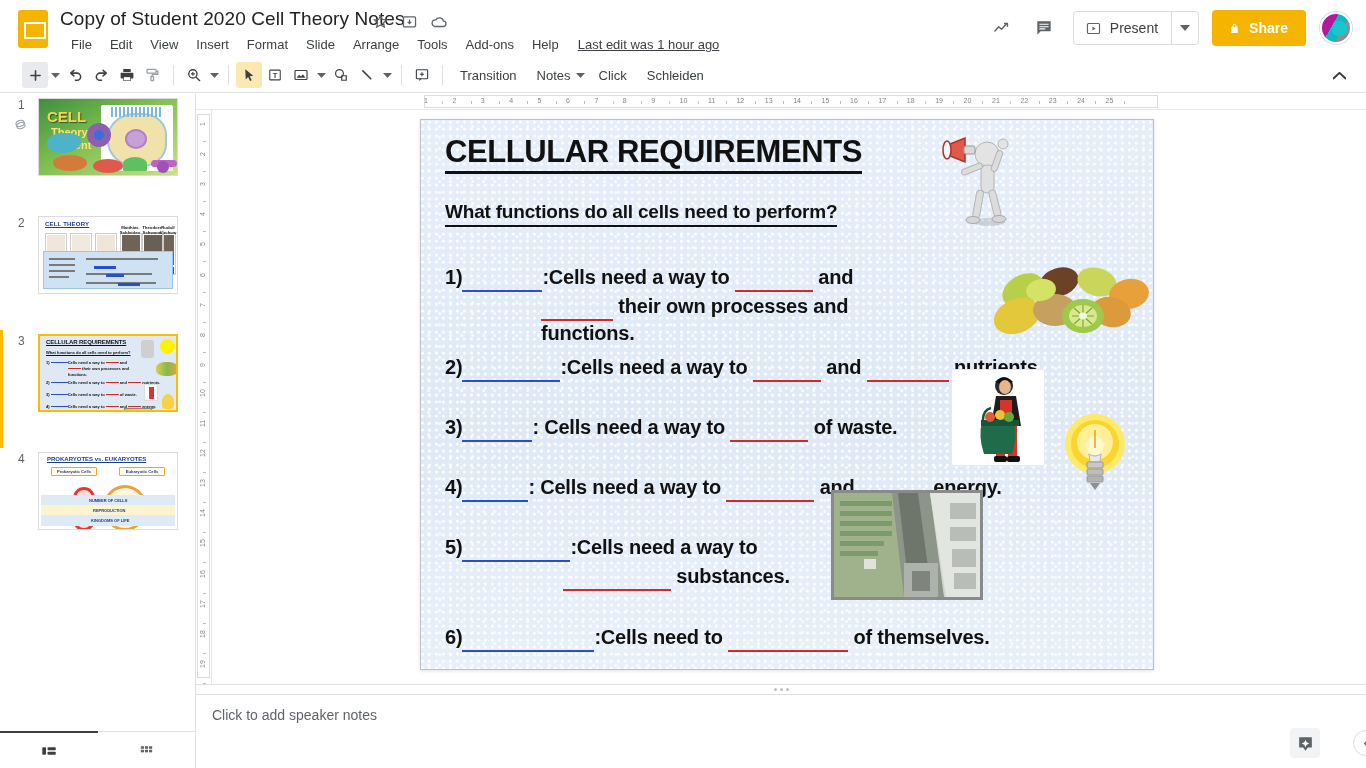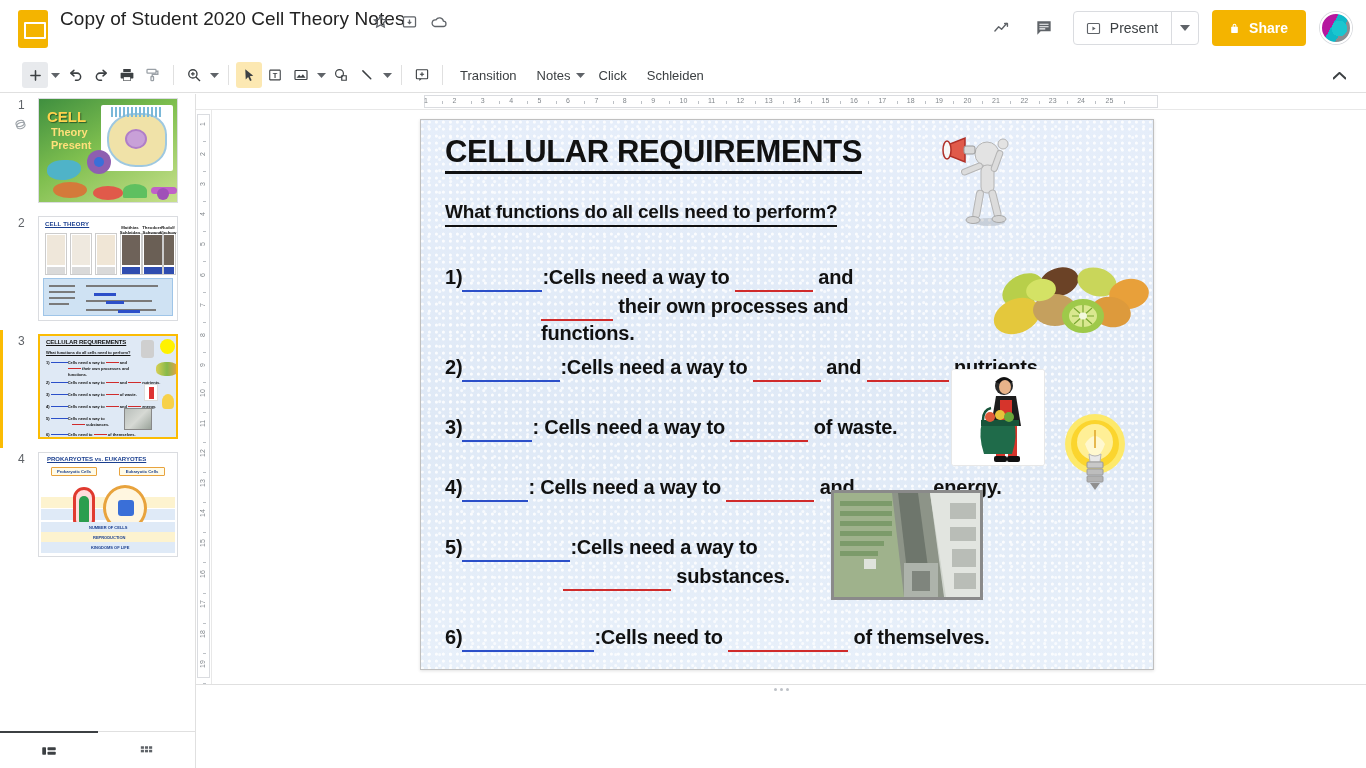--- a/index.html
+++ b/index.html
@@ -79,21 +79,21 @@
 
   
   .filmstrip {
     position:absolute; left:0; top:94px; width:196px; height:637px; background:#fff;
     border-right:1px solid #e0e0e0; overflow:hidden;
   }
   .slide-row{ position:relative; width:196px; padding:8px 0 0 0; }
   .slide-num{ position:absolute; left:18px; top:12px; font-size:12px; color:#5f6368; }
   .skip-icon{ position:absolute; left:12px; top:118px; color:#9aa0a6; }
   .thumb {
-    position:absolute; left:38px; width:140px; height:105px; background:#fff;
+    position:absolute; left:38px; width:140px; height:78px; background:#fff;
     border:1px solid #dadce0; overflow:hidden;
   }
   .thumb.active{ border:2px solid #fbbc04; }
   .sel-bar{ position:absolute; left:0; width:3px; background:#fbbc04; }
 
   
   .t1{ background:linear-gradient(150deg,#3f8f3f 0%,#7fbf4f 45%,#c8e08c 100%); }
   .t1 .t1title{ position:absolute; left:8px; top:10px; color:#ffd24d; font-weight:bold;
                 font-size:15px; line-height:15px; text-shadow:1px 1px 1px #2a5e2a; }
   .t1 .t1sub{ position:absolute; left:12px; top:27px; color:#ffe07a; font-weight:bold; font-size:11px; line-height:13px;}
@@ -247,20 +247,33 @@
           <path d="M12 9v6M9.5 12.5L12 15l2.5-2.5"></path>
         </svg>
       </span>
       <span class="ticon">
         <svg viewBox="0 0 24 24" width="18" height="18" fill="none" stroke="#5f6368" stroke-width="1.7">
           <path d="M6.5 18h11a3.6 3.6 0 0 0 .4-7.2A5.3 5.3 0 0 0 8 9.2 4.4 4.4 0 0 0 6.5 18z"></path>
         </svg>
       </span>
     </div>
 
+    <div class="menubar">
+      <div class="menu-item">File</div>
+      <div class="menu-item">Edit</div>
+      <div class="menu-item">View</div>
+      <div class="menu-item">Insert</div>
+      <div class="menu-item">Format</div>
+      <div class="menu-item">Slide</div>
+      <div class="menu-item">Arrange</div>
+      <div class="menu-item">Tools</div>
+      <div class="menu-item">Add-ons</div>
+      <div class="menu-item">Help</div>
+      <div class="lastedit">Last edit was 1 hour ago</div>
+    </div>
 
     <div class="top-right">
       <div class="icon-btn">
         <svg viewBox="0 0 24 24" width="20" height="20" fill="none" stroke="#5f6368" stroke-width="1.7" stroke-linecap="round" stroke-linejoin="round">
           <path d="M3.5 15.5l4.5-5 3.5 3 6-7"></path>
             <path d="M18.5 6.5h-3.3M18.5 6.5v3.3"></path>
         </svg>
       </div>
       <div class="icon-btn">
         <svg viewBox="0 0 24 24" width="20" height="20" fill="#5f6368">
@@ -790,14 +803,28 @@
 
       </div>
     </div>
   </div>
 
   <div class="notes-divider">
     <span></span>
       <span></span>
       <span></span>
   </div>
+  <div class="notes">
+    <div class="notes-text">Click to add speaker notes</div>
+    <div class="explore-btn">
+      <svg viewBox="0 0 24 24" width="19" height="19" fill="#5f6368">
+        <path d="M4 4h16v13h-5l-3 4-3-4H4z"></path>
+        <path d="M12 7.2l1.5 3.3 3.3 1.5-3.3 1.5L12 16.8l-1.5-3.3L7.2 12l3.3-1.5z" fill="#fff"></path>
+      </svg>
+    </div>
+    <div class="collapse-panel">
+      <svg viewBox="0 0 8 12" width="7" height="11">
+          <path d="M7 1L2 6l5 5" fill="none" stroke="#5f6368" stroke-width="1.5"></path>
+        </svg>
+    </div>
+  </div>
 
 </div>
 
 </body></html>

